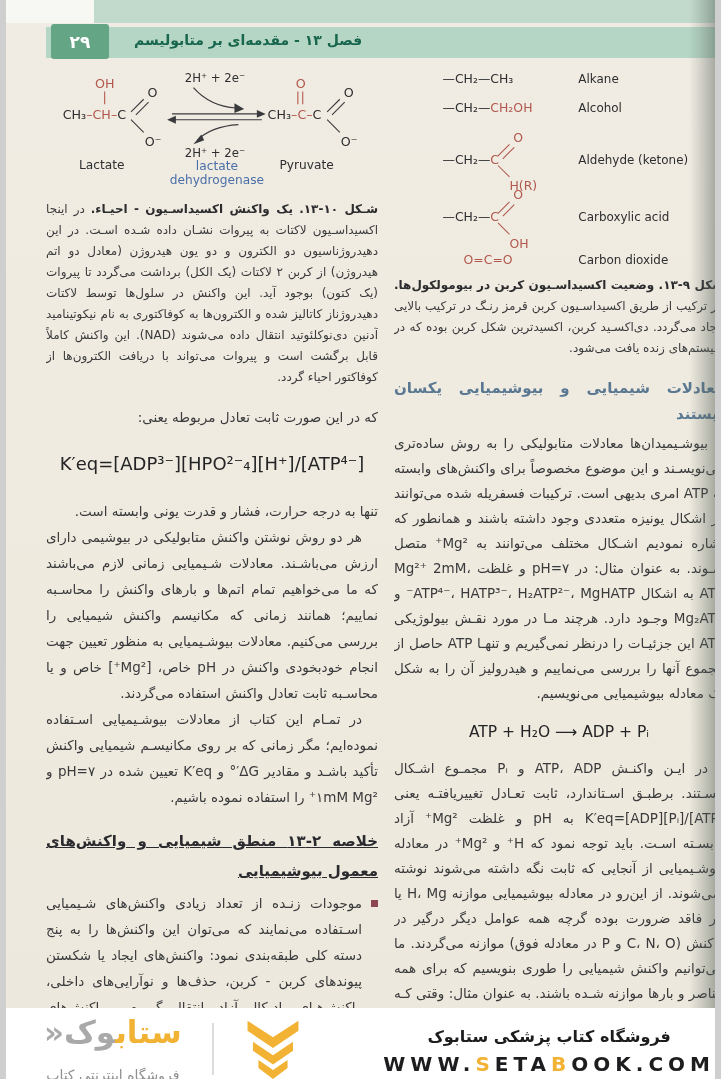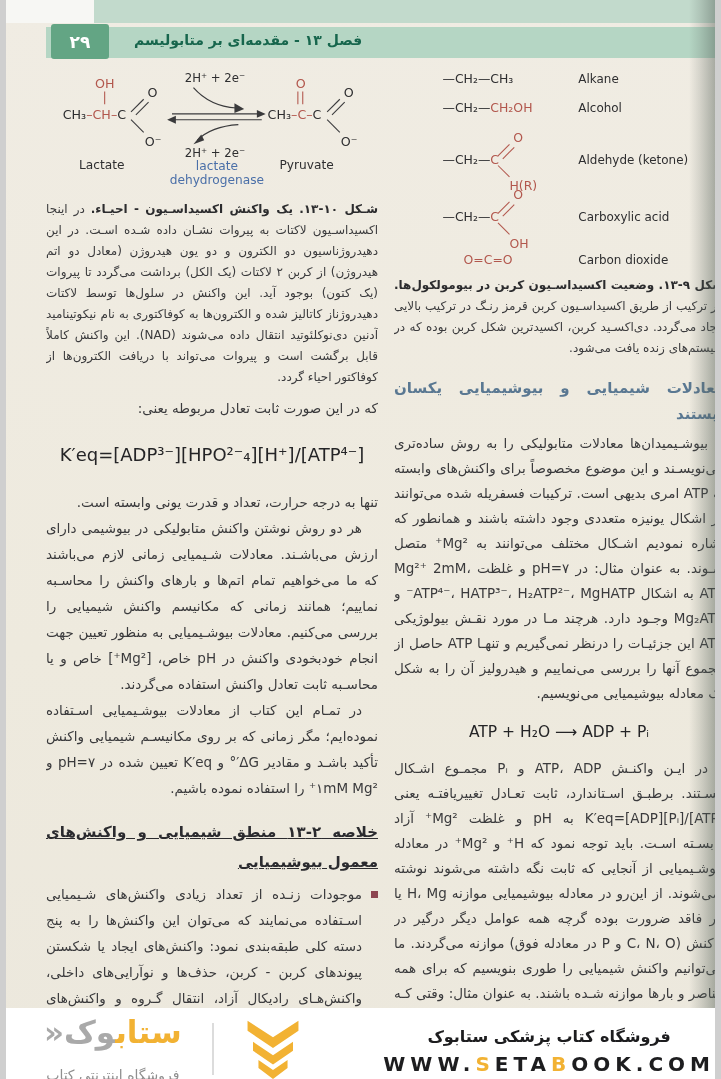--- a/index.html
+++ b/index.html
@@ -21,21 +21,21 @@
   .chapter-title{position:absolute;left:88px;top:5px;color:#17664d;font-weight:bold;font-size:14px;
     direction:rtl;white-space:nowrap;}
   
   .col{position:absolute;direction:rtl;text-align:justify;color:#3a3a3c;font-size:13.5px;line-height:26px;overflow:hidden;}
   .col-left{left:40px;top:66px;width:332px;height:942px;}
   .col-right{left:388px;top:62px;width:330px;height:946px;line-height:25px;}
   .figure-art{display:block;direction:ltr;margin:2px auto 8px auto;}
   .caption{font-size:12px;line-height:21px;margin:6px 0 0 0;color:#3b3b3d;}
   .caption b{color:#2c2c2e;}
   .body-p{margin:0;}
-  .body-p.gap-top{margin-top:7px;}
+  .body-p.gap-top{margin-top:16px;}
   .body-p.indent{text-indent:16px;}
   .equation{direction:ltr;text-align:center;font-size:18px;color:#242426;margin:20px 0;line-height:28px;}
   .equation.big{font-size:15.5px;margin:12px 0 10px 0;}
   .summary-heading{margin:16px 0 4px 0;font-size:15px;font-weight:bold;color:#2b2b2f;line-height:30px;text-decoration:underline;}
   .section-heading{margin:16px 0 4px 0;font-size:15px;font-weight:bold;color:#5a7892;line-height:26px;}
   .bullet-row{display:flex;gap:9px;}
   .bullet-square{flex:none;width:7px;height:7px;background:#8d4550;margin-top:10px;}
   .bullet-text{flex:1;text-align:justify;}
   
   svg text{font-family:"DejaVu Sans",sans-serif;fill:#2e2e30;}
@@ -109,21 +109,21 @@
       <text x="300" y="30" font-size="13">O</text>
       <line x1="283" y1="53" x2="296" y2="66" class="bond"></line>
       <text x="297" y="80" font-size="13">O⁻</text>
       <text x="262" y="104" text-anchor="middle" font-size="12.5">Pyruvate</text>
     </svg>
 
     <p class="caption"><b>شـکل ۱۰-۱۳. یک واکنش اکسیداسـیون - احیـاء.</b> <span>در اینجا اکسیداسـیون لاکتات به پیروات نشـان داده شـده اسـت. در این دهیدروژناسیون دو الکترون و دو یون هیدروژن (معادل دو اتم هیدروژن) از کربن ۲ لاکتات (یک الکل) برداشت می‌گردد تا پیروات (یک کتون) بوجود آید. این واکنش در سلول‌ها توسط لاکتات دهیدروژناز کاتالیز شده و الکترون‌ها به کوفاکتوری به نام نیکوتینامید آدنین دی‌نوکلئوتید انتقال داده می‌شوند (NAD). این واکنش کاملاً قابل برگشت است و پیروات می‌تواند با دریافت الکترون‌ها از کوفاکتور احیاء گردد.</span></p>
 
     <p class="body-p gap-top">که در این صورت ثابت تعادل مربوطه یعنی:</p>
     <div class="equation">K′eq=[ADP³⁻][HPO²⁻₄][H⁺]/[ATP⁴⁻]</div>
-    <p class="body-p">تنها به درجه حرارت، تعداد و قدرت یونی وابسته است.</p>
+    <p class="body-p">تنها به درجه حرارت، فشار و قدرت یونی وابسته است.</p>
     <p class="body-p indent">هر دو روش نوشتن واکنش متابولیکی در بیوشیمی دارای ارزش می‌باشـند. معادلات شـیمیایی زمانی لازم می‌باشند که ما می‌خواهیم تمام اتم‌ها و بارهای واکنش را محاسـبه نماییم؛ همانند زمانی که مکانیسم واکنش شیمیایی را بررسی می‌کنیم. معادلات بیوشـیمیایی به منظور تعیین جهت انجام خودبخودی واکنش در pH خاص، [Mg²⁺] خاص و یا محاسـبه ثابت تعادل واکنش استفاده می‌گردند.</p>
     <p class="body-p indent">در تمـام این کتاب از معادلات بیوشـیمیایی اسـتفاده نموده‌ایم؛ مگر زمانی که بر روی مکانیسـم شیمیایی واکنش تأکید باشـد و مقادیر ΔG′° و K′eq تعیین شده در pH=۷ و ۱mM Mg²⁺ را استفاده نموده باشیم.</p>
 
     <h3 class="summary-heading">خلاصه ۲-۱۳ منطق شیمیایی و واکنش‌های معمول بیوشیمیایی</h3>
     <div class="bullet-row">
       <span class="bullet-square"></span>
       <span class="bullet-text">موجودات زنـده از تعداد زیادی واکنش‌های شـیمیایی اسـتفاده می‌نمایند که می‌توان این واکنش‌ها را به پنج دسته کلی طبقه‌بندی نمود: واکنش‌های ایجاد یا شکستن پیوندهای کربن - کربن، حذف‌ها و نوآرایی‌های داخلی، واکنش‌هـای رادیکال آزاد، انتقال گـروه و واکنش‌های اکسیداسیون - احیا، شکسـت‌های هترولیتیک اغلب در واکنش‌های ایجاد یا شکسـتن پیوند کربن - کربن رخ</span>
     </div>
   </div>
 

